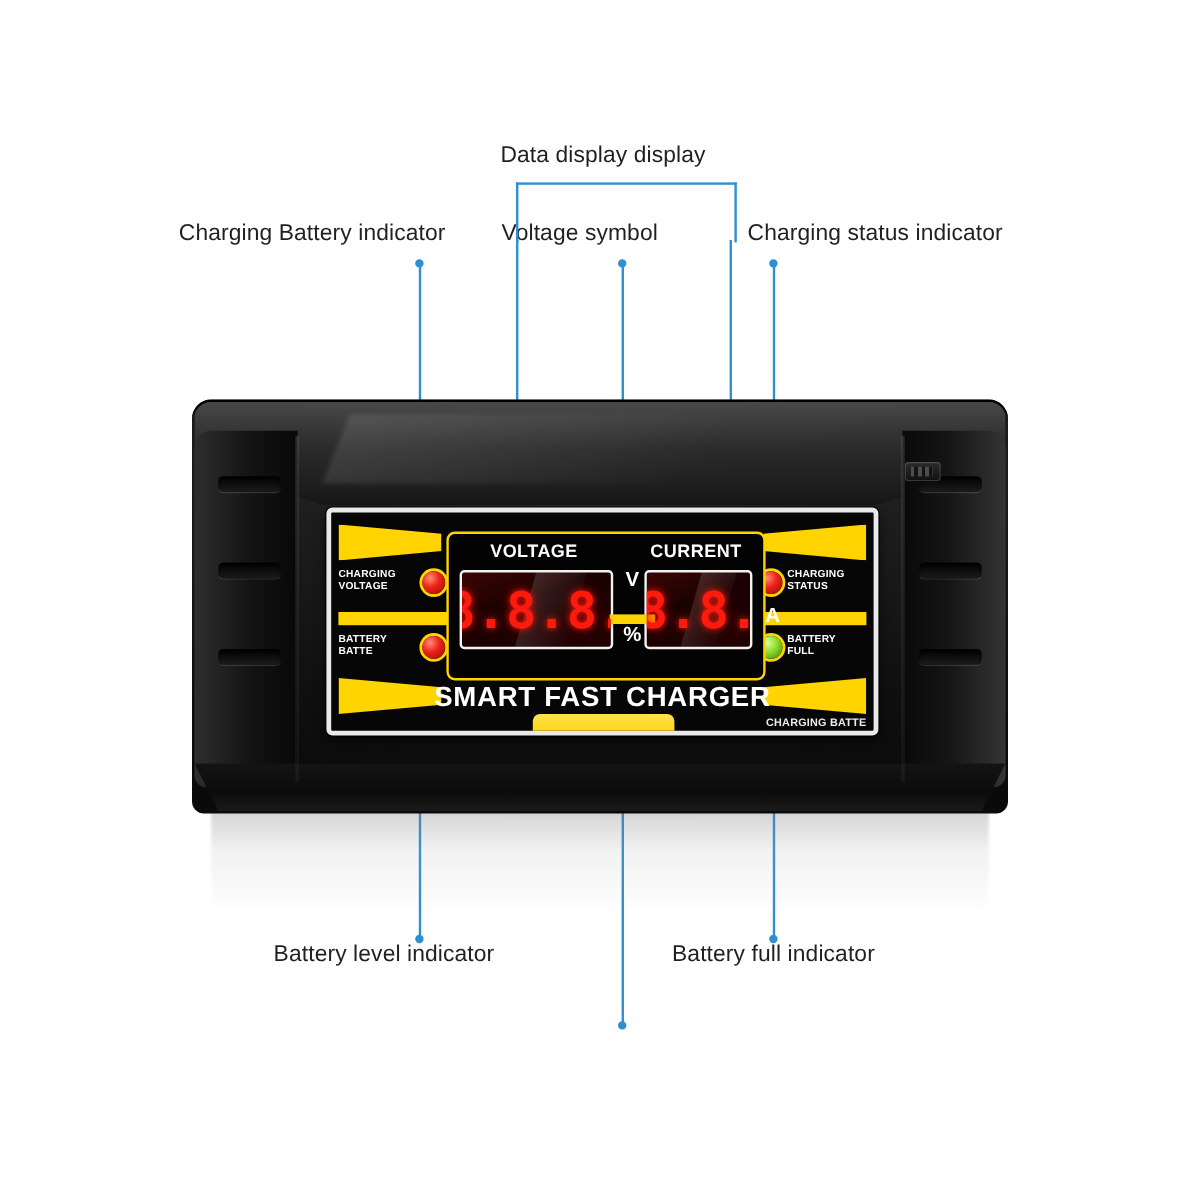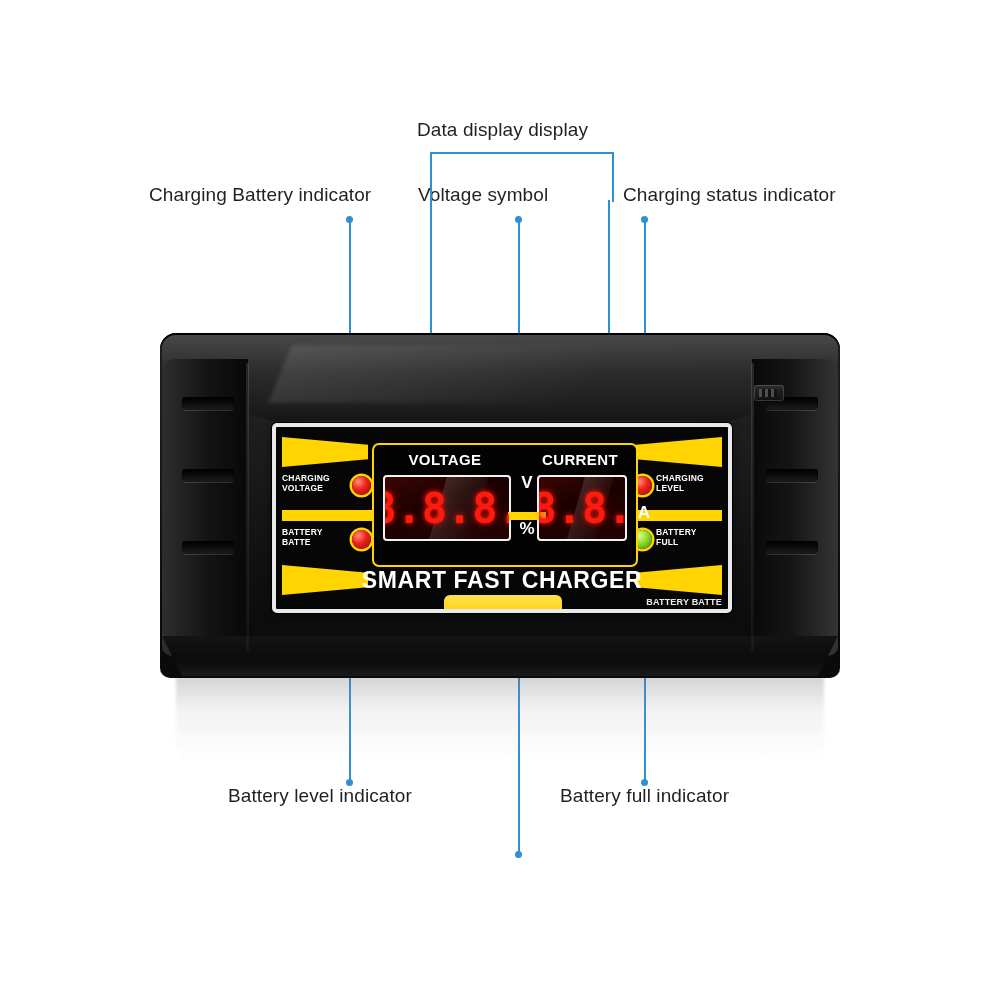--- a/index.html
+++ b/index.html
@@ -275,21 +275,21 @@
 
       <div class="led-label" style="left:6px;top:100px;width:66px;">
         <span>BATTERY</span><br>
         <span>BATTE</span>
       </div>
       <div class="led red" style="left:76px;top:103px;"></div>
 
       <div class="led red" style="right:76px;top:49px;"></div>
       <div class="led-label" style="right:6px;top:46px;width:66px;">
         <span>CHARGING</span><br>
-        <span>LEVEL</span>
+        <span>STATUS</span>
       </div>
 
       <div class="led green" style="right:76px;top:103px;"></div>
       <div class="led-label" style="right:6px;top:100px;width:66px;">
         <span>BATTERY</span><br>
         <span>FULL</span>
       </div>
 
       <div class="sym-A" style="right:78px;top:76px;">A</div>
 
@@ -309,16 +309,16 @@
           <span>%</span>
         </div>
 
         <div class="lcd" id="lcd-current">
           <span class="digits">8.8.</span>
         </div>
       </div>
 
       <div id="brand">SMART FAST CHARGER</div>
       <div id="yellow-button"></div>
-      <div id="adaptive-text">BATTERY BATTE</div>
+      <div id="adaptive-text">CHARGING BATTE</div>
     </div>
   </div>
 </div>
 
 </body></html>

